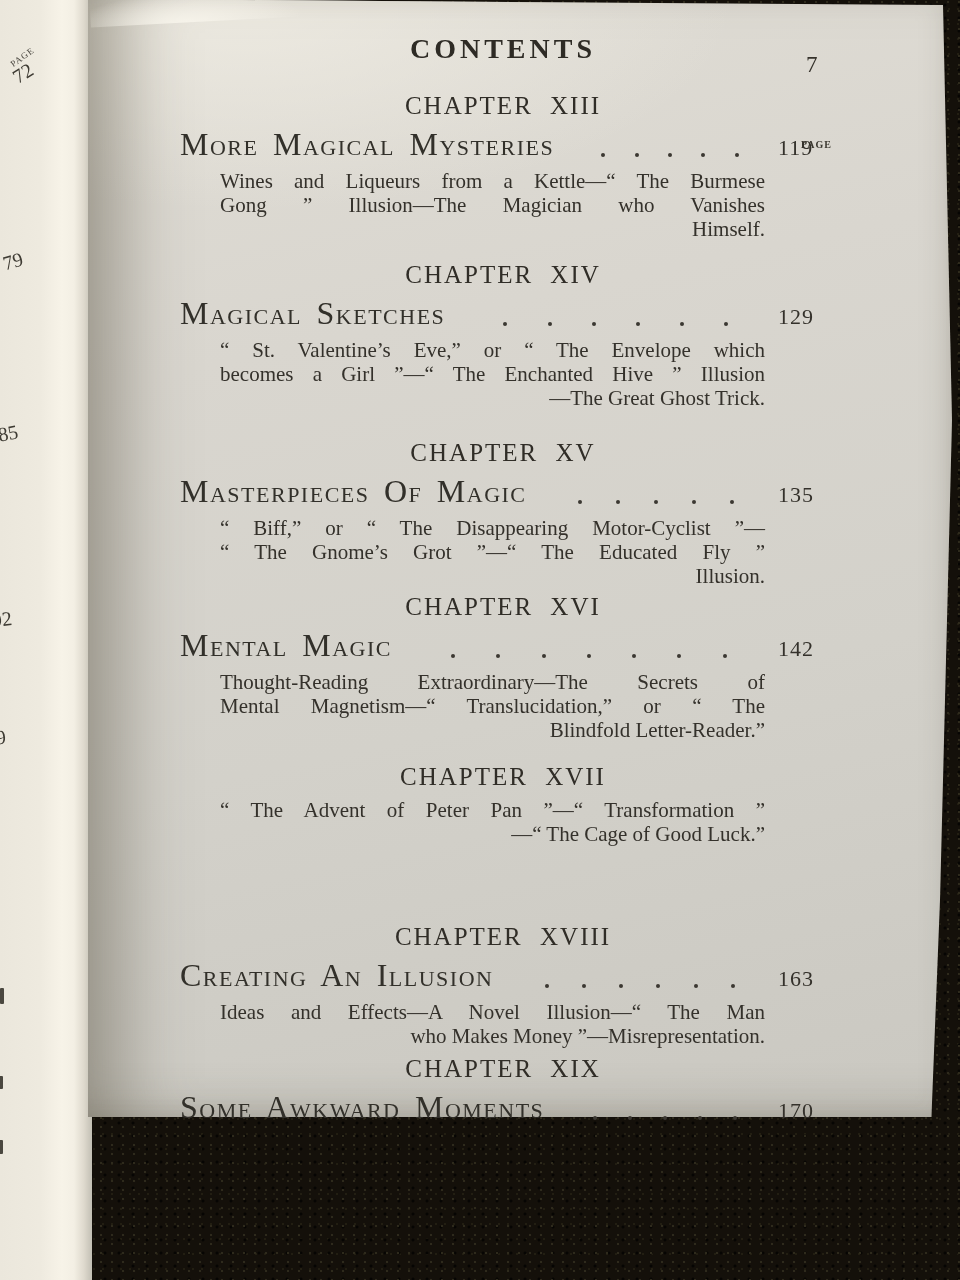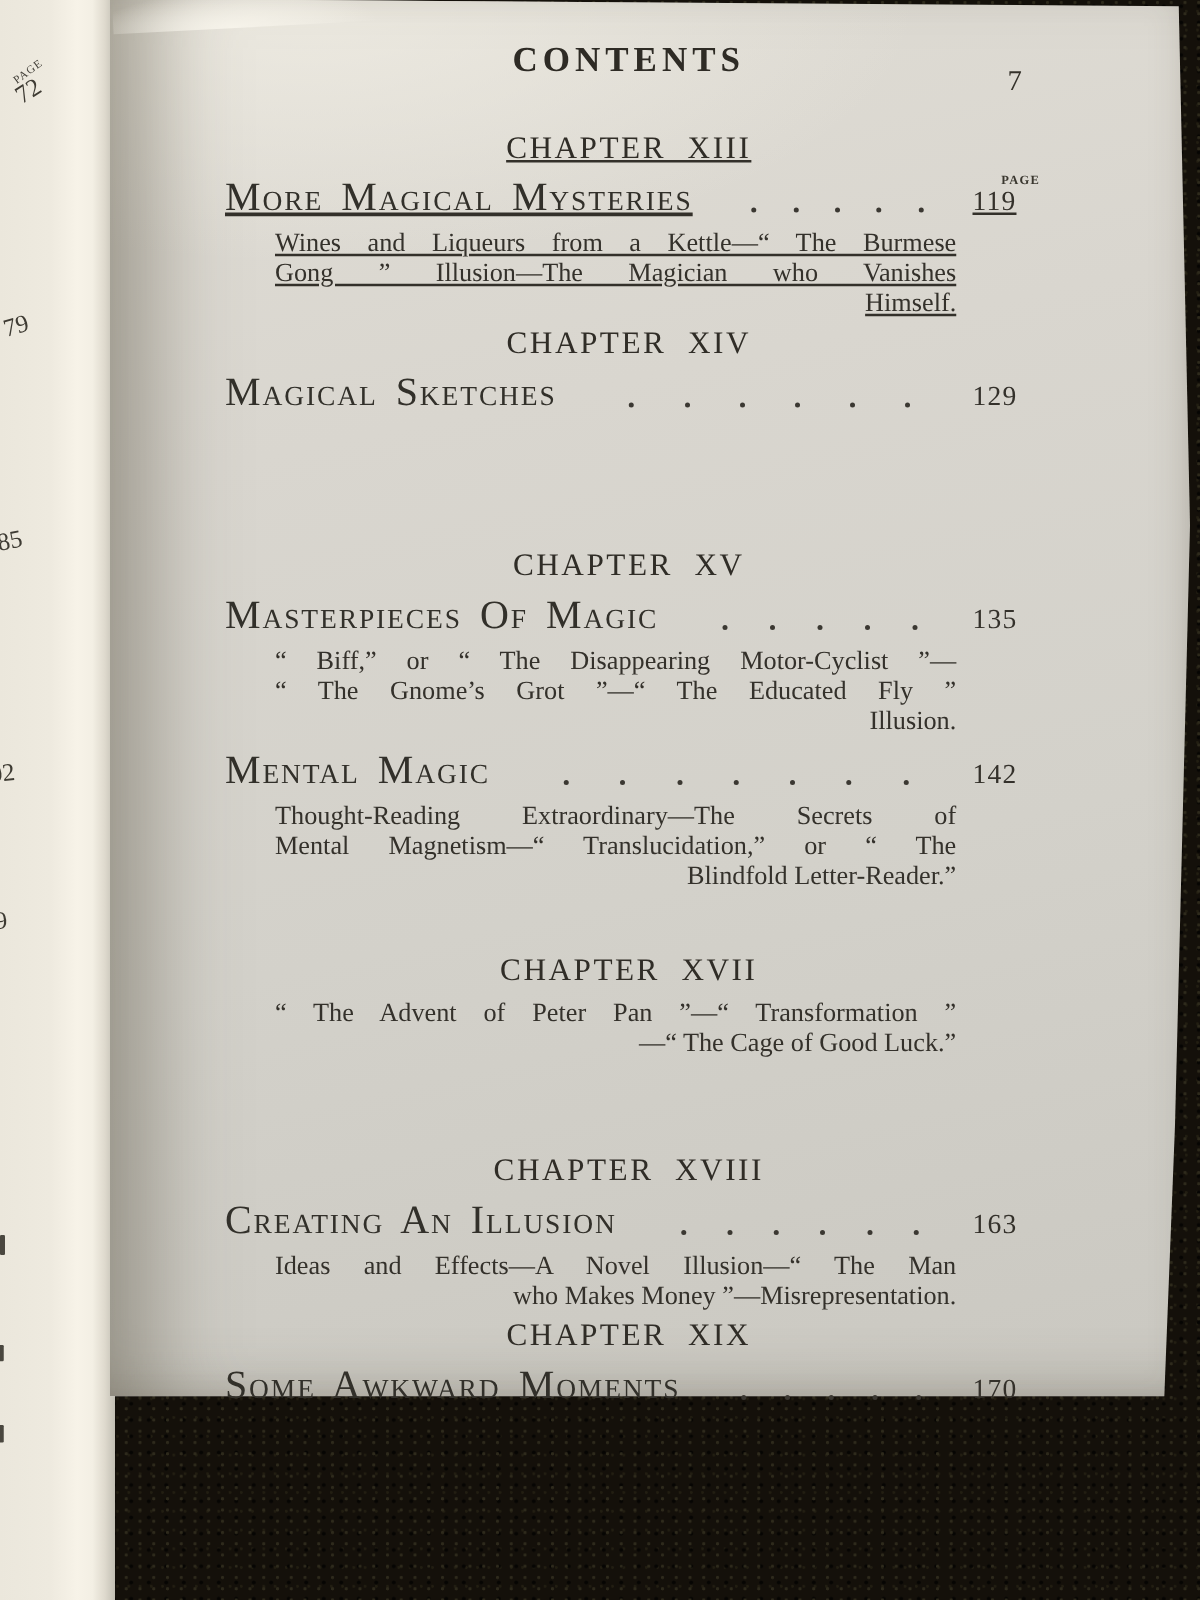--- a/index.html
+++ b/index.html
@@ -69,21 +69,21 @@
   .folio{
     position:absolute;left:718px;top:52px;font-size:23px;color:#35322b;
   }
   .col-label{
     position:absolute;top:139px;right:128px;
     font-size:10px;letter-spacing:1px;font-variant:small-caps;font-weight:600;
     color:#3a372f;
   }
 
   .chapter{position:absolute;left:0;width:872px;}
-  .chapter:nth-of-type(1){top:104px;text-decoration:underline;}
+  .chapter:nth-of-type(1){top:91px;}
   .chapter:nth-of-type(2){top:260px;}
   .chapter:nth-of-type(3){top:438px;}
   .chapter:nth-of-type(4){top:592px;}
   .chapter:nth-of-type(5){top:762px;}
   .chapter:nth-of-type(6){top:922px;}
   .chapter:nth-of-type(7){top:1054px;}
 
   .ch-heading{
     width:830px;text-align:center;
     font-size:25px;letter-spacing:2px;word-spacing:9px;
@@ -172,20 +172,25 @@
             <span class="dots">
               <span class="dot"></span>
               <span class="dot"></span>
               <span class="dot"></span>
               <span class="dot"></span>
               <span class="dot"></span>
               <span class="dot"></span>
             </span>
             <span class="e-page">129</span>
           </div>
+          <div class="desc">
+            <div class="dline">“ St. Valentine’s Eve,” or “ The Envelope which</div>
+            <div class="dline">becomes a Girl ”—“ The Enchanted Hive ” Illusion</div>
+            <div class="dline last">—The Great Ghost Trick.</div>
+          </div>
         </section>
         <section class="chapter">
           <div class="ch-heading">CHAPTER XV</div>
           <div class="entry">
             <span class="e-title">Masterpieces Of Magic</span>
             <span class="dots">
               <span class="dot"></span>
               <span class="dot"></span>
               <span class="dot"></span>
               <span class="dot"></span>
@@ -193,20 +198,21 @@
             </span>
             <span class="e-page">135</span>
           </div>
           <div class="desc">
             <div class="dline">“ Biff,” or “ The Disappearing Motor-Cyclist ”—</div>
             <div class="dline">“ The Gnome’s Grot ”—“ The Educated Fly ”</div>
             <div class="dline last">Illusion.</div>
           </div>
         </section>
         <section class="chapter">
+          <div class="ch-heading">CHAPTER XVI</div>
           <div class="entry">
             <span class="e-title">Mental Magic</span>
             <span class="dots">
               <span class="dot"></span>
               <span class="dot"></span>
               <span class="dot"></span>
               <span class="dot"></span>
               <span class="dot"></span>
               <span class="dot"></span>
               <span class="dot"></span>

